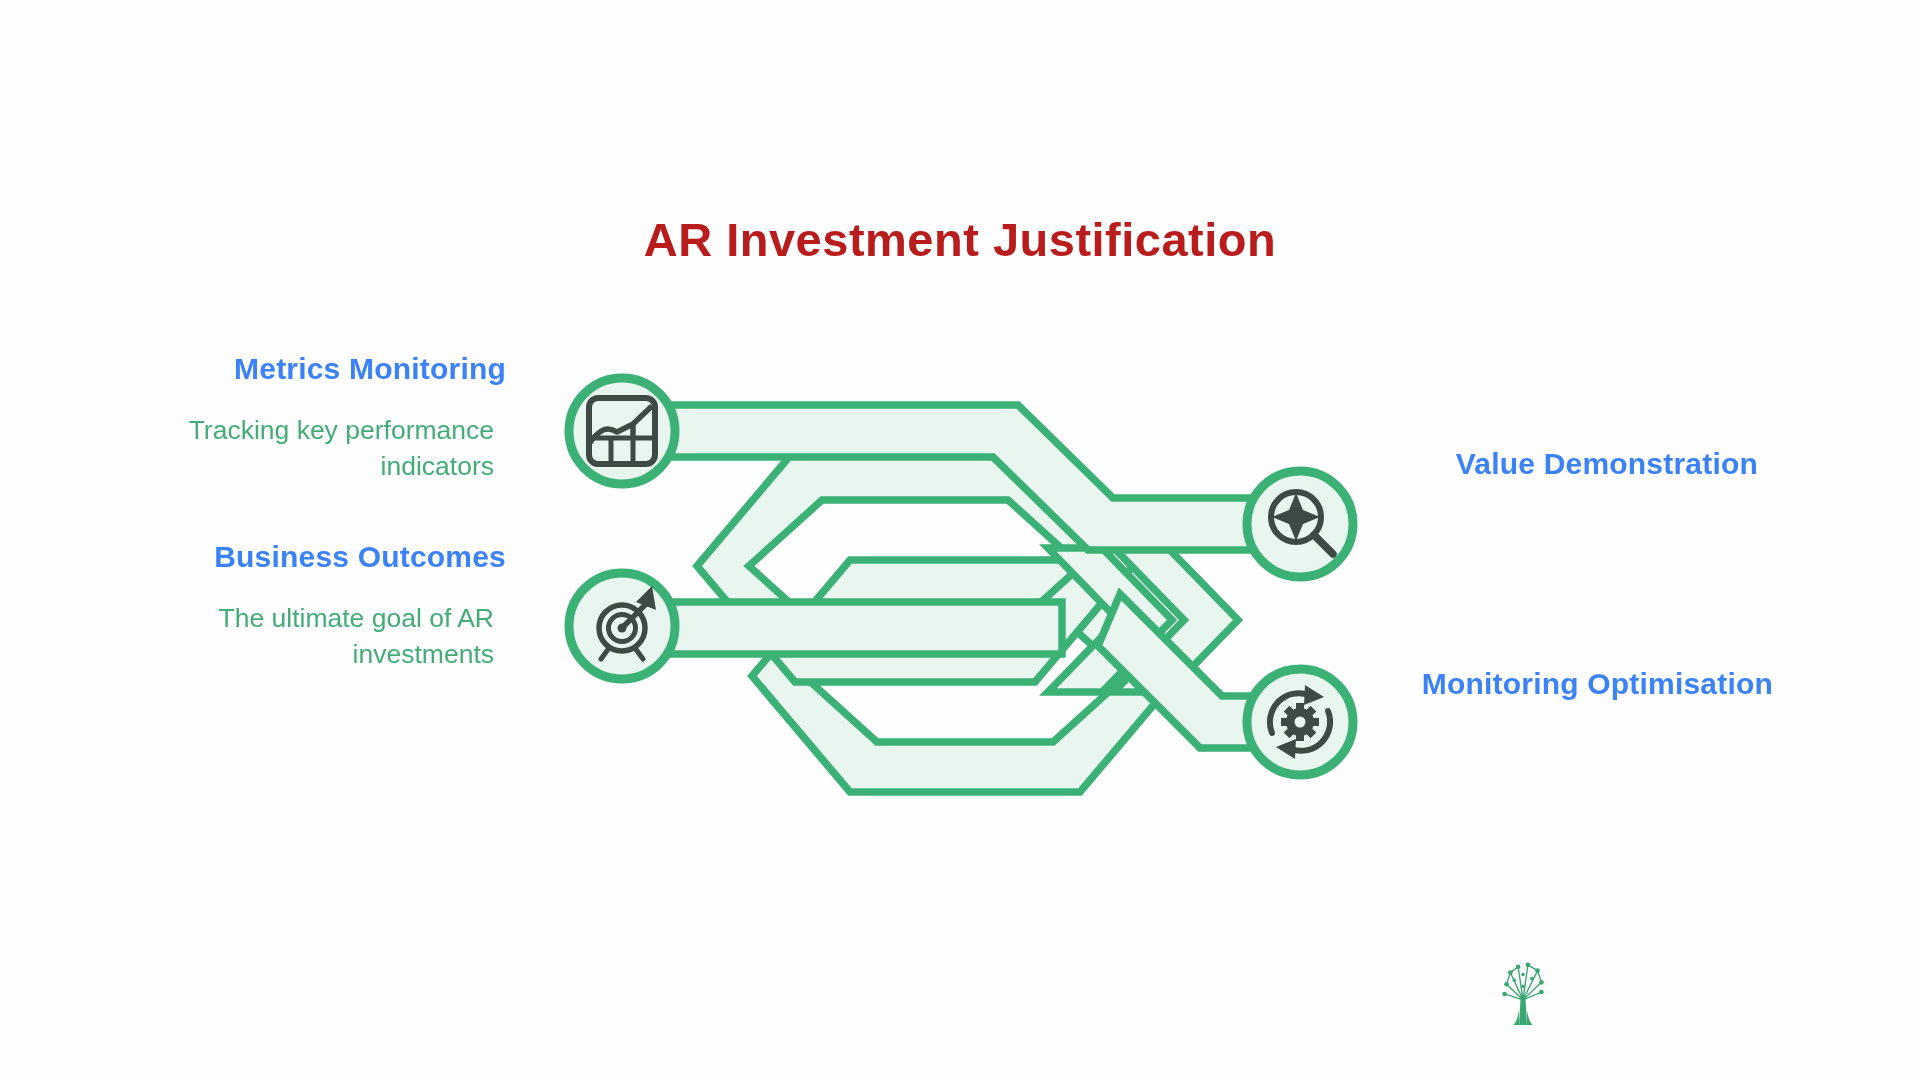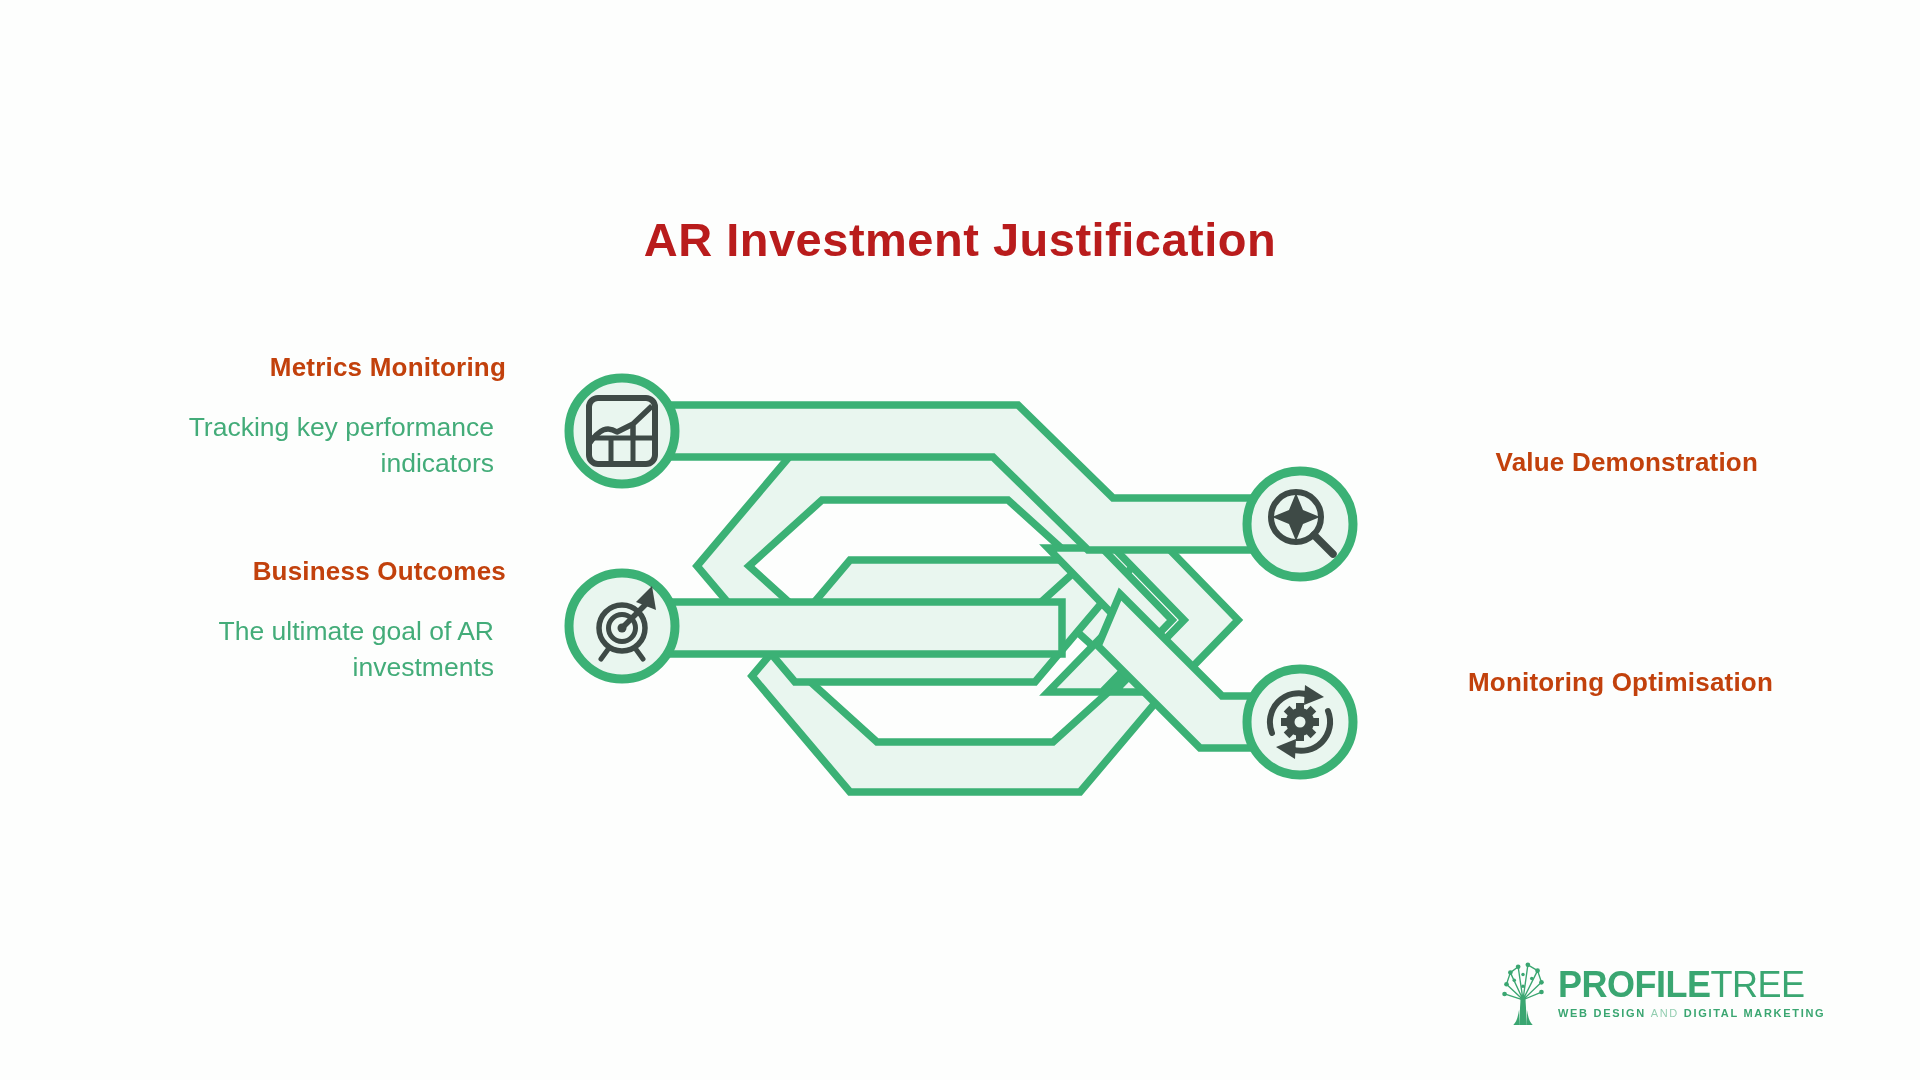--- a/index.html
+++ b/index.html
@@ -7,29 +7,29 @@
     width:1920px;height:1080px;position:relative;overflow:hidden;
     background:#fdfefd;
     font-family:"Liberation Sans", sans-serif;
   }
   .title{
     position:absolute;left:0;top:212px;width:1920px;text-align:center;
     font-size:47px;font-weight:bold;color:#b91c1c;letter-spacing:0.5px;
   }
   .text-block{position:absolute;}
   .text-block h2{
-    margin:0 0 26px 0;font-size:26px;font-weight:bold;color:#c2410c;letter-spacing:0.2px;
+    margin:0 0 26px 0;font-size:30px;font-weight:bold;color:#3b82f6;letter-spacing:0.2px;
   }
   .text-block p{
     margin:12px;font-size:26.5px;font-weight:400;color:#43ac79;line-height:36px;
   }
   .tb-left{text-align:right;}
   .tb-right{text-align:right;}
   #tb-metrics{left:146px;top:352px;width:360px;}
-  #tb-business{left:146px;top:556px;width:360px;}
+  #tb-business{left:146px;top:540px;width:360px;}
   #tb-value{left:1413px;top:447px;width:345px;}
   #tb-continuous{left:1413px;top:667px;width:360px;}
   .diagram{position:absolute;left:540px;top:330px;}
   
   .logo{
     position:absolute;left:1498px;top:958px;height:70px;
     display:flex;align-items:center;gap:10px;
   }
   .logo-text{display:flex;flex-direction:column;line-height:1;}
   .brand{font-size:36px;letter-spacing:-0.5px;color:#3aa671;white-space:nowrap;}
@@ -149,21 +149,13 @@
         <circle cx="44" cy="34" r="2.4"></circle>
       <circle cx="16" cy="22" r="1.8"></circle>
         <circle cx="34" cy="20" r="1.8"></circle>
       <circle cx="25" cy="16" r="1.8"></circle>
         <circle cx="25" cy="28" r="1.8"></circle>
       <path d="M21,68 L22.5,40 L27.5,40 L29,68 Z"></path>
       <path d="M21,68 L15,68 C19,64 20,58 21,52 Z"></path>
       <path d="M29,68 L35,68 C31,64 30,58 29,52 Z"></path>
     </g>
   </svg>
-  <div class="logo-text">
-    <div class="brand">
-      <span class="b1">PROFILE</span><span class="b2">TREE</span>
-    </div>
-    <div class="tagline">
-      <span>WEB DESIGN </span><span class="and">AND</span><span> DIGITAL MARKETING</span>
-    </div>
-  </div>
 </div>
 
 </body></html>

